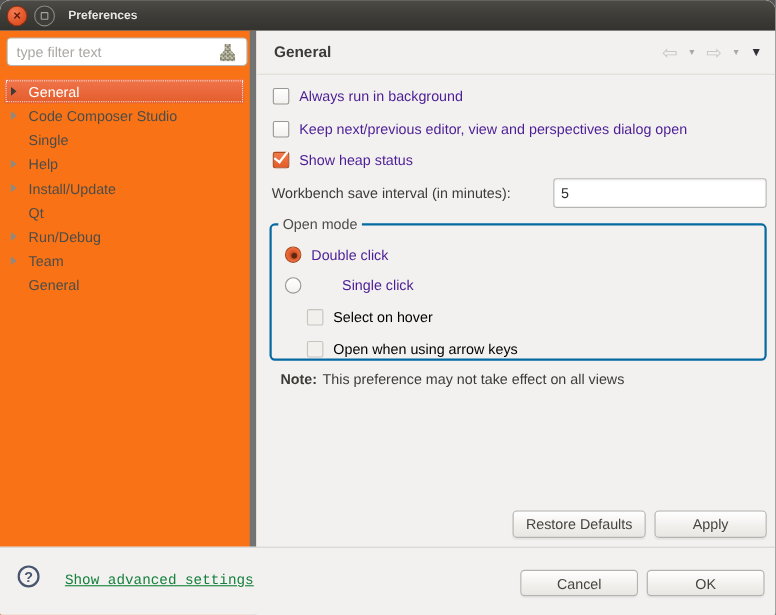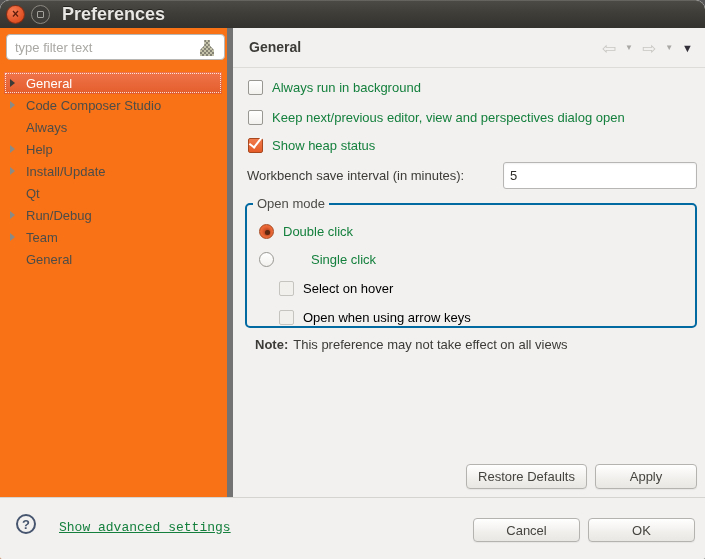--- a/index.html
+++ b/index.html
@@ -16,21 +16,21 @@
     background:linear-gradient(180deg,#4d4b45 0%,#403e39 45%,#34322e 100%);
     box-shadow:inset 0 1px 0 rgba(255,255,255,.14);
     display:flex;align-items:center;border-radius:9px 9px 0 0;
   }
   .tb-btn{width:19px;height:19px;border-radius:50%;margin-left:6px;
     display:flex;align-items:center;justify-content:center;flex:0 0 auto;}
   .tb-close{background:radial-gradient(circle at 35% 30%,#f57b52,#e05023 70%,#c8431c);
     border:1px solid rgba(60,15,5,.55);color:#5e1d0b;font-weight:bold;font-size:12px;line-height:1;}
   .tb-max{background:#3f3d39;border:1px solid #8a8881;}
   .tb-max .sq{width:7px;height:7px;border:1px solid #a5a39e;border-radius:1px;}
-  .tb-title{margin-left:12px;font-weight:bold;color:#e9e7e3;font-size:18px;
+  .tb-title{margin-left:12px;font-weight:bold;color:#e9e7e3;font-size:11px;
     text-shadow:0 -1px 0 rgba(0,0,0,.5);}
   
   .sidebar{position:absolute;top:28px;left:0;width:233px;height:545px;
     background:#f97316;border-right:6px solid #737373;}
   .filter{position:absolute;top:6px;left:6px;width:219px;height:26px;
     border:1px solid #b7b6b4;border-radius:4px;background:#fff;
     padding:0 28px 0 8px;font:13px "Liberation Sans",sans-serif;color:#2e2d29;outline:none;}
   .filter::placeholder{color:#a9a8a4;}
   .filter-icon{position:absolute;top:12px;right:13px;width:14px;height:16px;
     background:repeating-conic-gradient(#b9b79a 0 25%,#6f6d5c 0 50%) 0 0/4px 4px;
@@ -57,21 +57,21 @@
     border:1px solid #999792;background:linear-gradient(#ffffff,#f2f1ee);}
   .cb.on{border:1px solid #a8481f;background:linear-gradient(180deg,#f07b4d,#e55c28);}
   .cb.on::after{content:'';position:absolute;left:3px;top:-4px;width:5px;height:11px;
     border:solid #fff;border-width:0 2.5px 2.5px 0;transform:rotate(38deg);}
   .cb.disabled{border:1px solid #c6c4bf;background:#f1f0ed;}
   .rd{position:relative;width:15px;height:15px;border-radius:50%;flex:0 0 auto;
     border:1px solid #999792;background:linear-gradient(#ffffff,#f2f1ee);}
   .rd.on{border:1px solid #a84a20;background:radial-gradient(circle,#d8562b 0 30%,#ec6a39 60%);}
   .rd.on::after{content:'';position:absolute;left:4.5px;top:4.5px;width:5px;height:5px;
     border-radius:50%;background:#5d2710;box-shadow:0 0 2px rgba(70,25,5,.6);}
-  .lbl{margin-left:9px;color:#15803d;}
+  .lbl{margin-left:9px;color:#4c1d95;}
   .lbl.dim{color:#000000;}
   .text-input{border:1px solid #b7b6b4;border-radius:3px;background:#fff;
     padding:0 6px;font:13px "Liberation Sans",sans-serif;color:#2e2d29;outline:none;
     box-shadow:inset 0 1px 2px rgba(0,0,0,.06);}
   .group{position:absolute;left:12px;top:175px;width:452px;height:125px;
     border:2px solid #0369a1;border-radius:5px;}
   .group-legend{position:absolute;left:6px;top:-9px;padding:0 4px;background:#F2F1F0;color:#4d4c48;}
   .note-strong{font-weight:bold;color:#3c3b37;}
   .btn{position:absolute;height:25px;border:1px solid #b5b3b0;border-radius:4px;
     background:linear-gradient(180deg,#ffffff,#f1efec 60%,#e9e7e3);
@@ -106,21 +106,21 @@
     <div class="tree">
       <div class="tree-row on">
         <span class="tw"></span>
         <span>General</span>
       </div>
       <div class="tree-row">
         <span class="tw"></span>
         <span>Code Composer Studio</span>
       </div>
       <div class="tree-row">
-        <span>Always</span>
+        <span>Single</span>
       </div>
       <div class="tree-row">
         <span class="tw"></span>
         <span>Help</span>
       </div>
       <div class="tree-row">
         <span class="tw"></span>
         <span>Install/Update</span>
       </div>
       <div class="tree-row">

